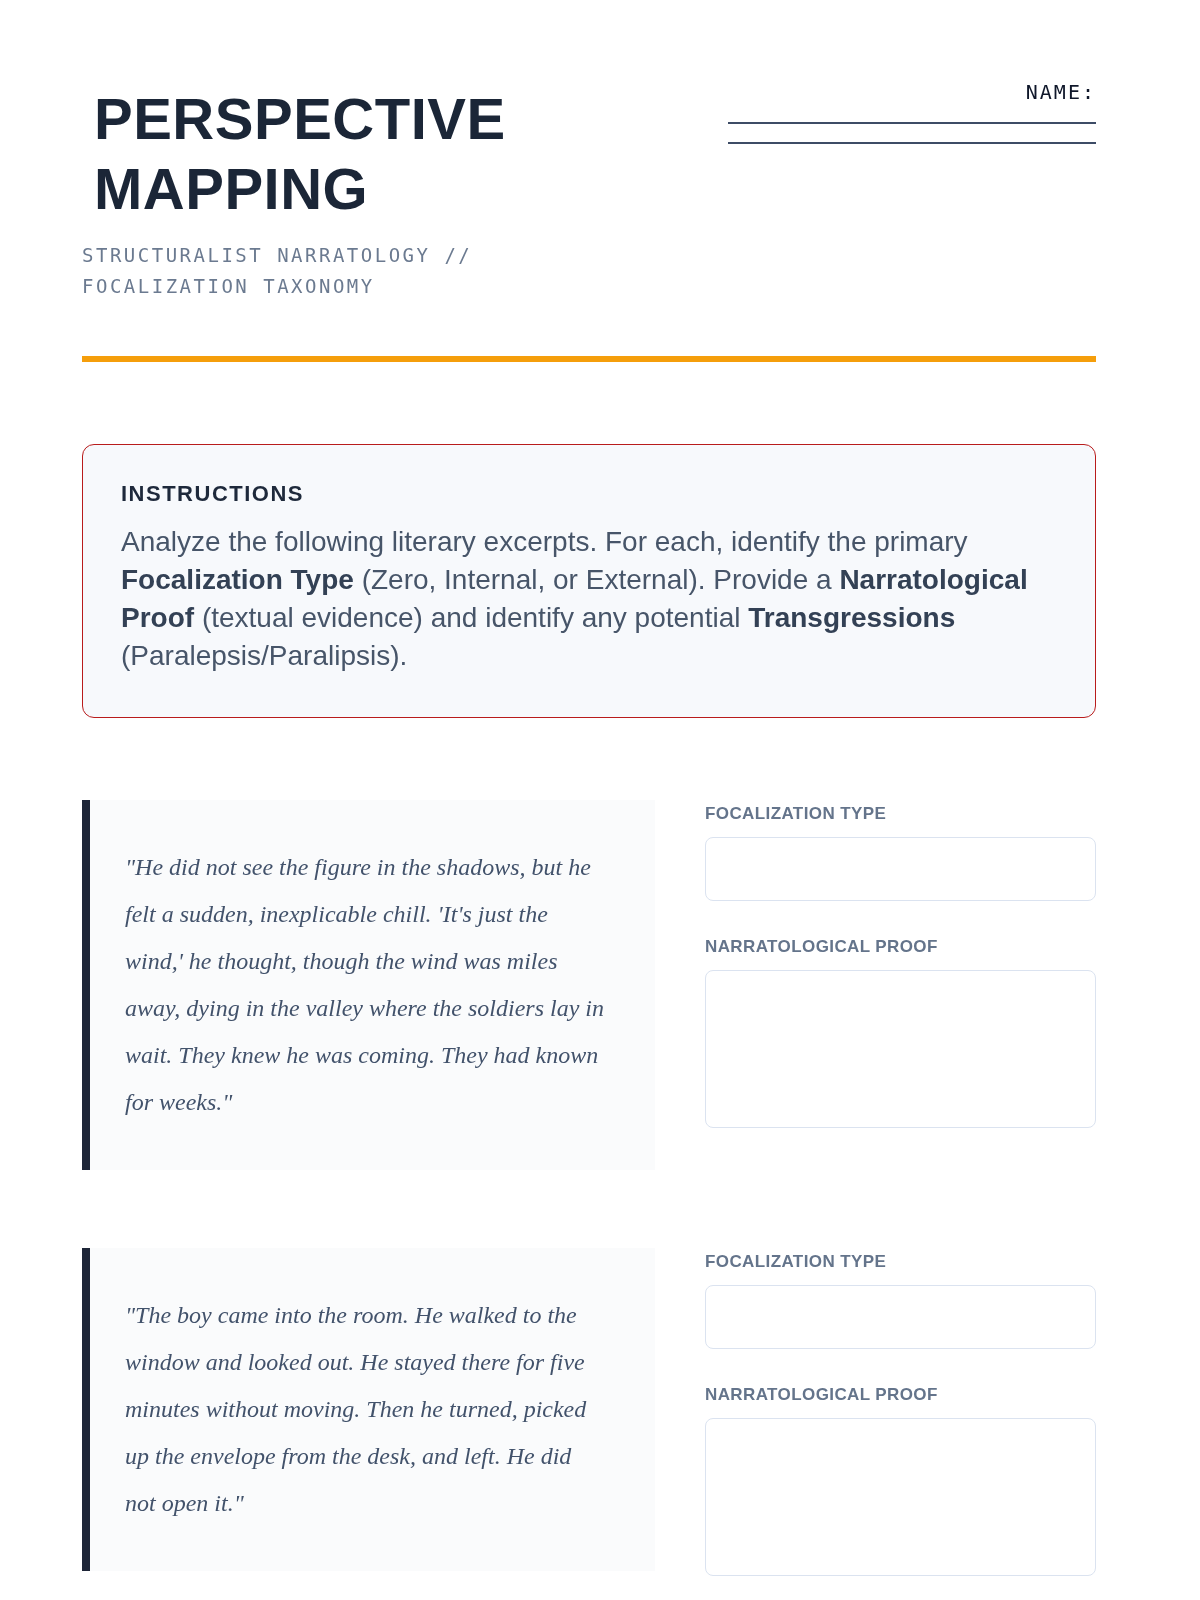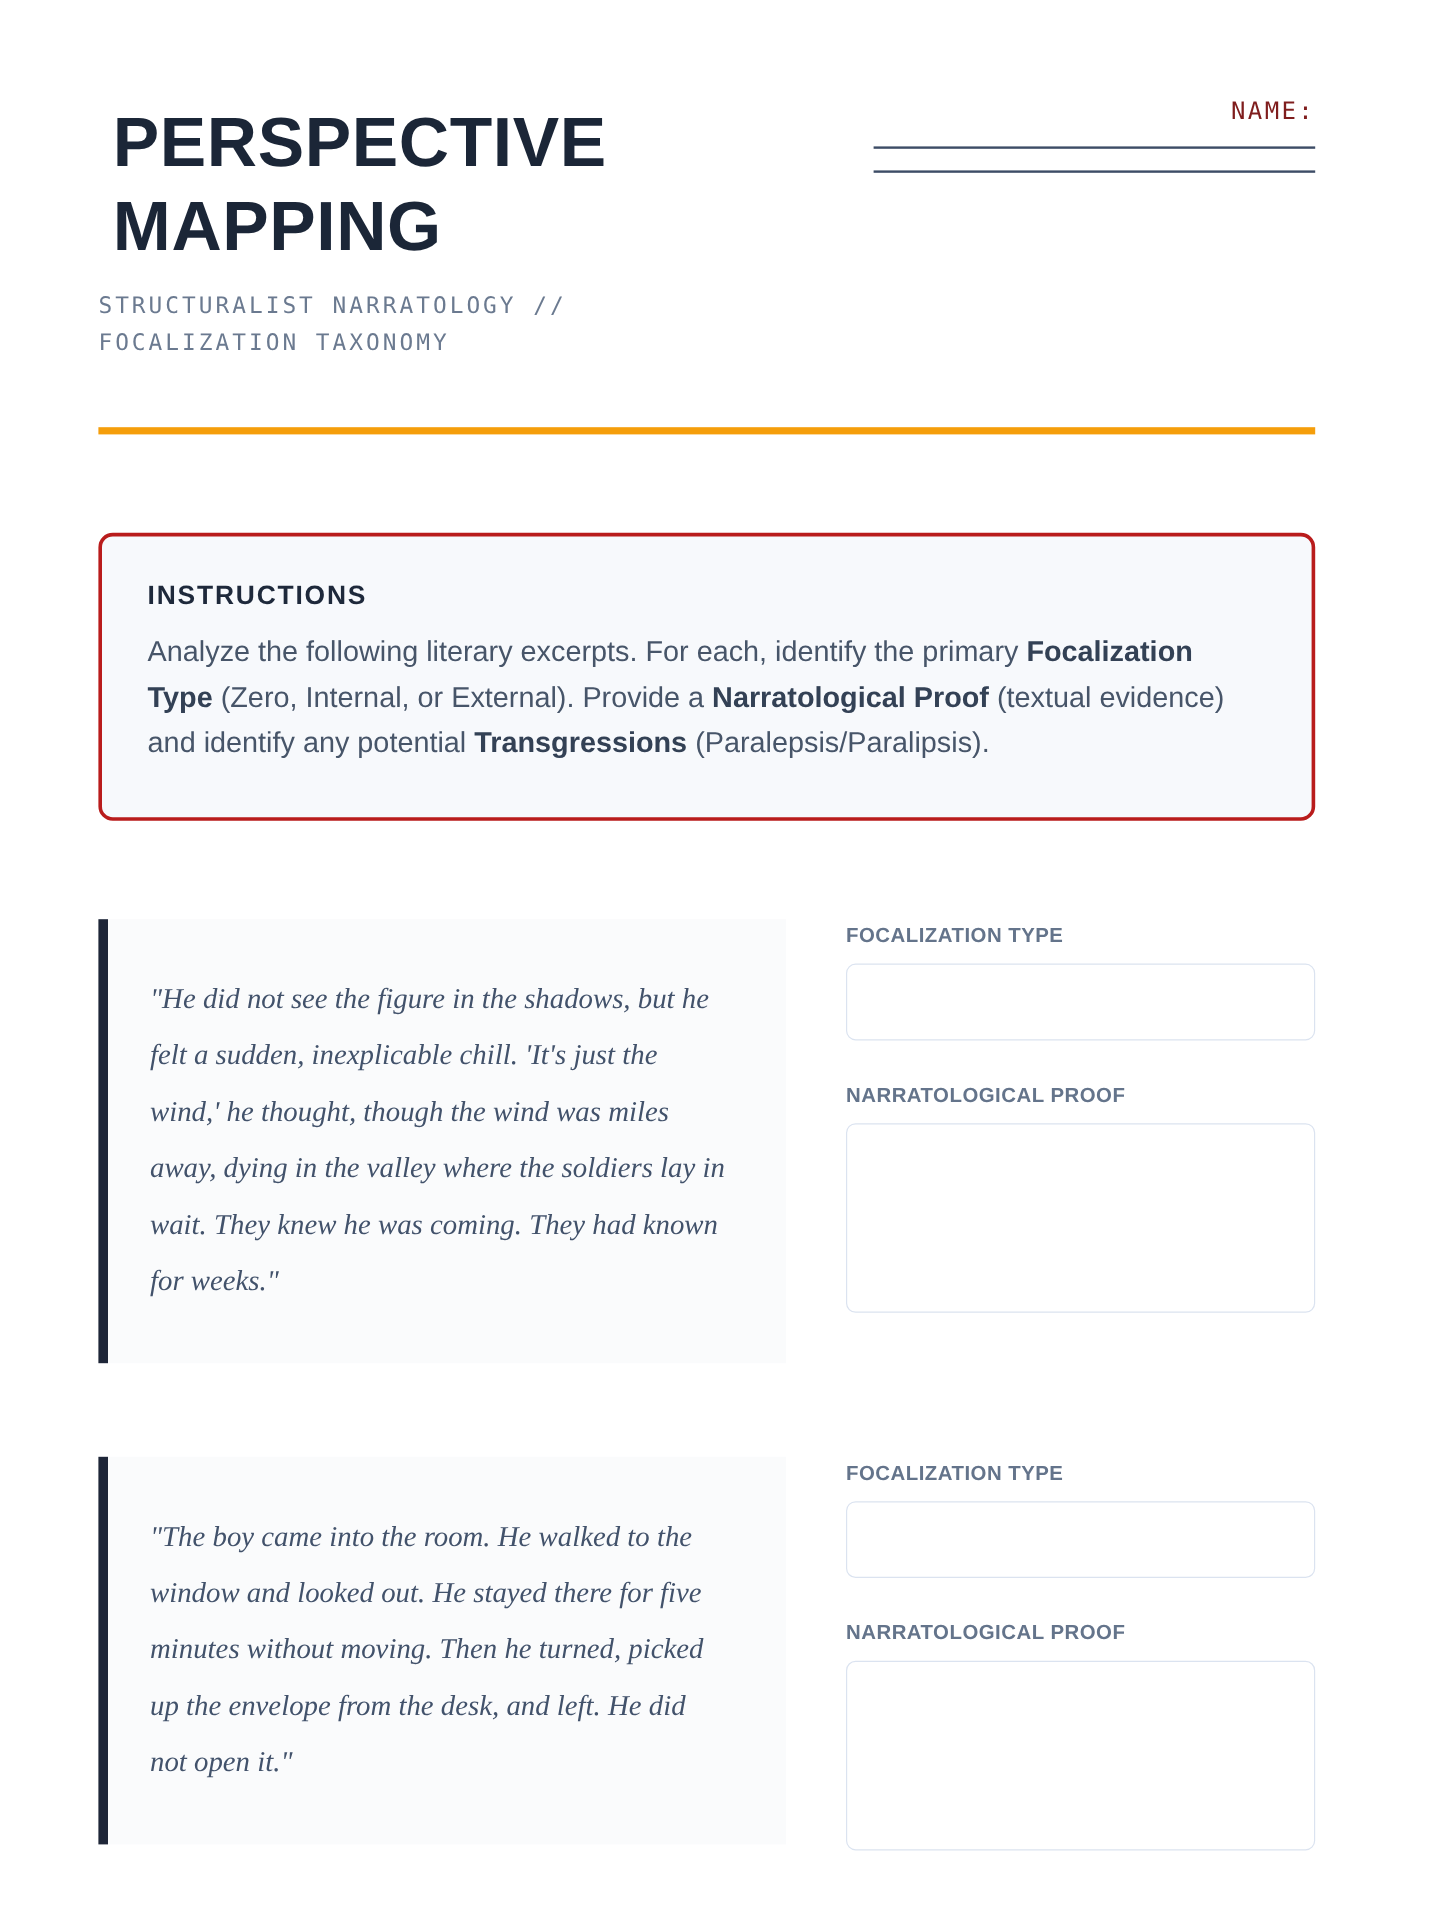--- a/index.html
+++ b/index.html
@@ -32,21 +32,21 @@
     line-height: 31px;
     letter-spacing: 2.5px;
     color: #6b7a90;
   }
   .header-fields {
     width: 368px;
     padding-top: 8px;
     text-align: right;
     font-family: "DejaVu Sans Mono", "Liberation Mono", monospace;
     font-size: 20px;
-    color: #7f1d1d;
+    color: #0f172a;
   }
   .hlabel { height: 24px; letter-spacing: 2px; }
   .hline {
     margin-top: 18px;
     margin-bottom: 16px;
     border-bottom: 2px solid #3d4c66;
     height: 1px;
     width: 100%;
   }
 
@@ -56,34 +56,34 @@
     height: 6px;
     width: 100%;
     background: #F59E0B;
     border: none;
   }
 
   
   .instructions-panel {
     margin-top: 82px;
     background: #f7f9fc;
-    border: 3px solid #b91c1c;
+    border: 1px solid #b91c1c;
     border-radius: 12px;
     padding: 36px 42px 42px 38px;
   }
   .instructions-heading {
     margin: 0;
     font-size: 22px;
     font-weight: 800;
     letter-spacing: 1.5px;
     color: #1e293b;
   }
   .instructions-body {
     margin: 16px 0 0 0;
-    font-size: 24px;
+    font-size: 28px;
     line-height: 38px;
     color: #475569;
     max-width: 930px;
   }
   .instructions-body .b { font-weight: 700; color: #334155; }
 
   
   .exercise { display: flex; gap: 50px; align-items: flex-start; }
   .exercise.first  { margin-top: 82px; }
   .exercise.second { margin-top: 78px; }

